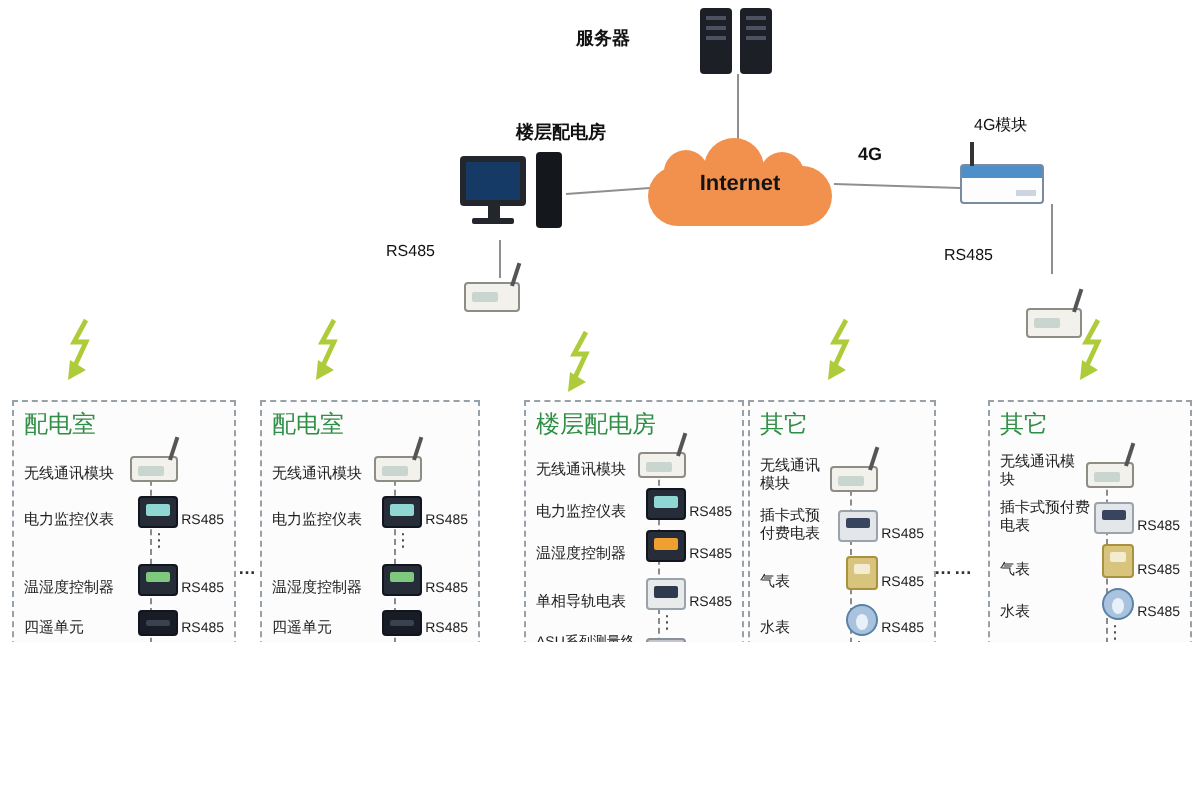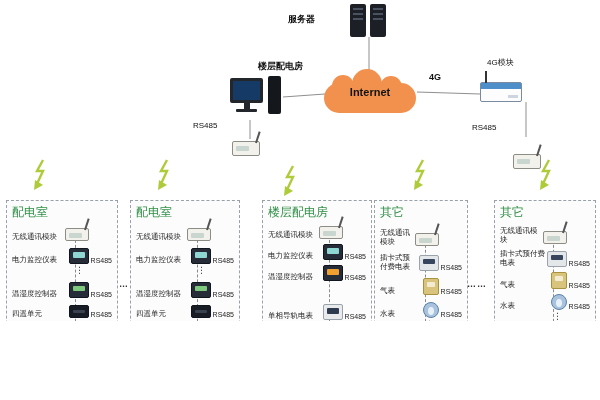--- a/index.html
+++ b/index.html
@@ -221,21 +221,21 @@
     <div class="grow" style="margin-top:5px">
       <div class="glabel">电力监控仪表</div>
       <span class="dev-ic"></span>
       <div class="gbus">RS485</div>
     </div>
     <div class="grow" style="margin-top:5px">
       <div class="glabel">温湿度控制器</div>
       <span class="dev-ic ic-rail3"></span>
       <div class="gbus">RS485</div>
     </div>
-    <div class="grow" style="margin-top:23px">
+    <div class="grow" style="margin-top:8px">
       <div class="glabel">单相导轨电表</div>
       <span class="dev-ic ic-rail1"></span>
       <div class="gbus">RS485</div>
     </div>
     <div class="gdots">⋮</div>
     <div class="grow" style="margin-top:2px">
       <div class="glabel" style="font-size:7px">ASU系列测量终端动作模块</div>
       <span class="dev-ic ic-asu"></span>
       <div class="gbus">RS485</div>
     </div>

